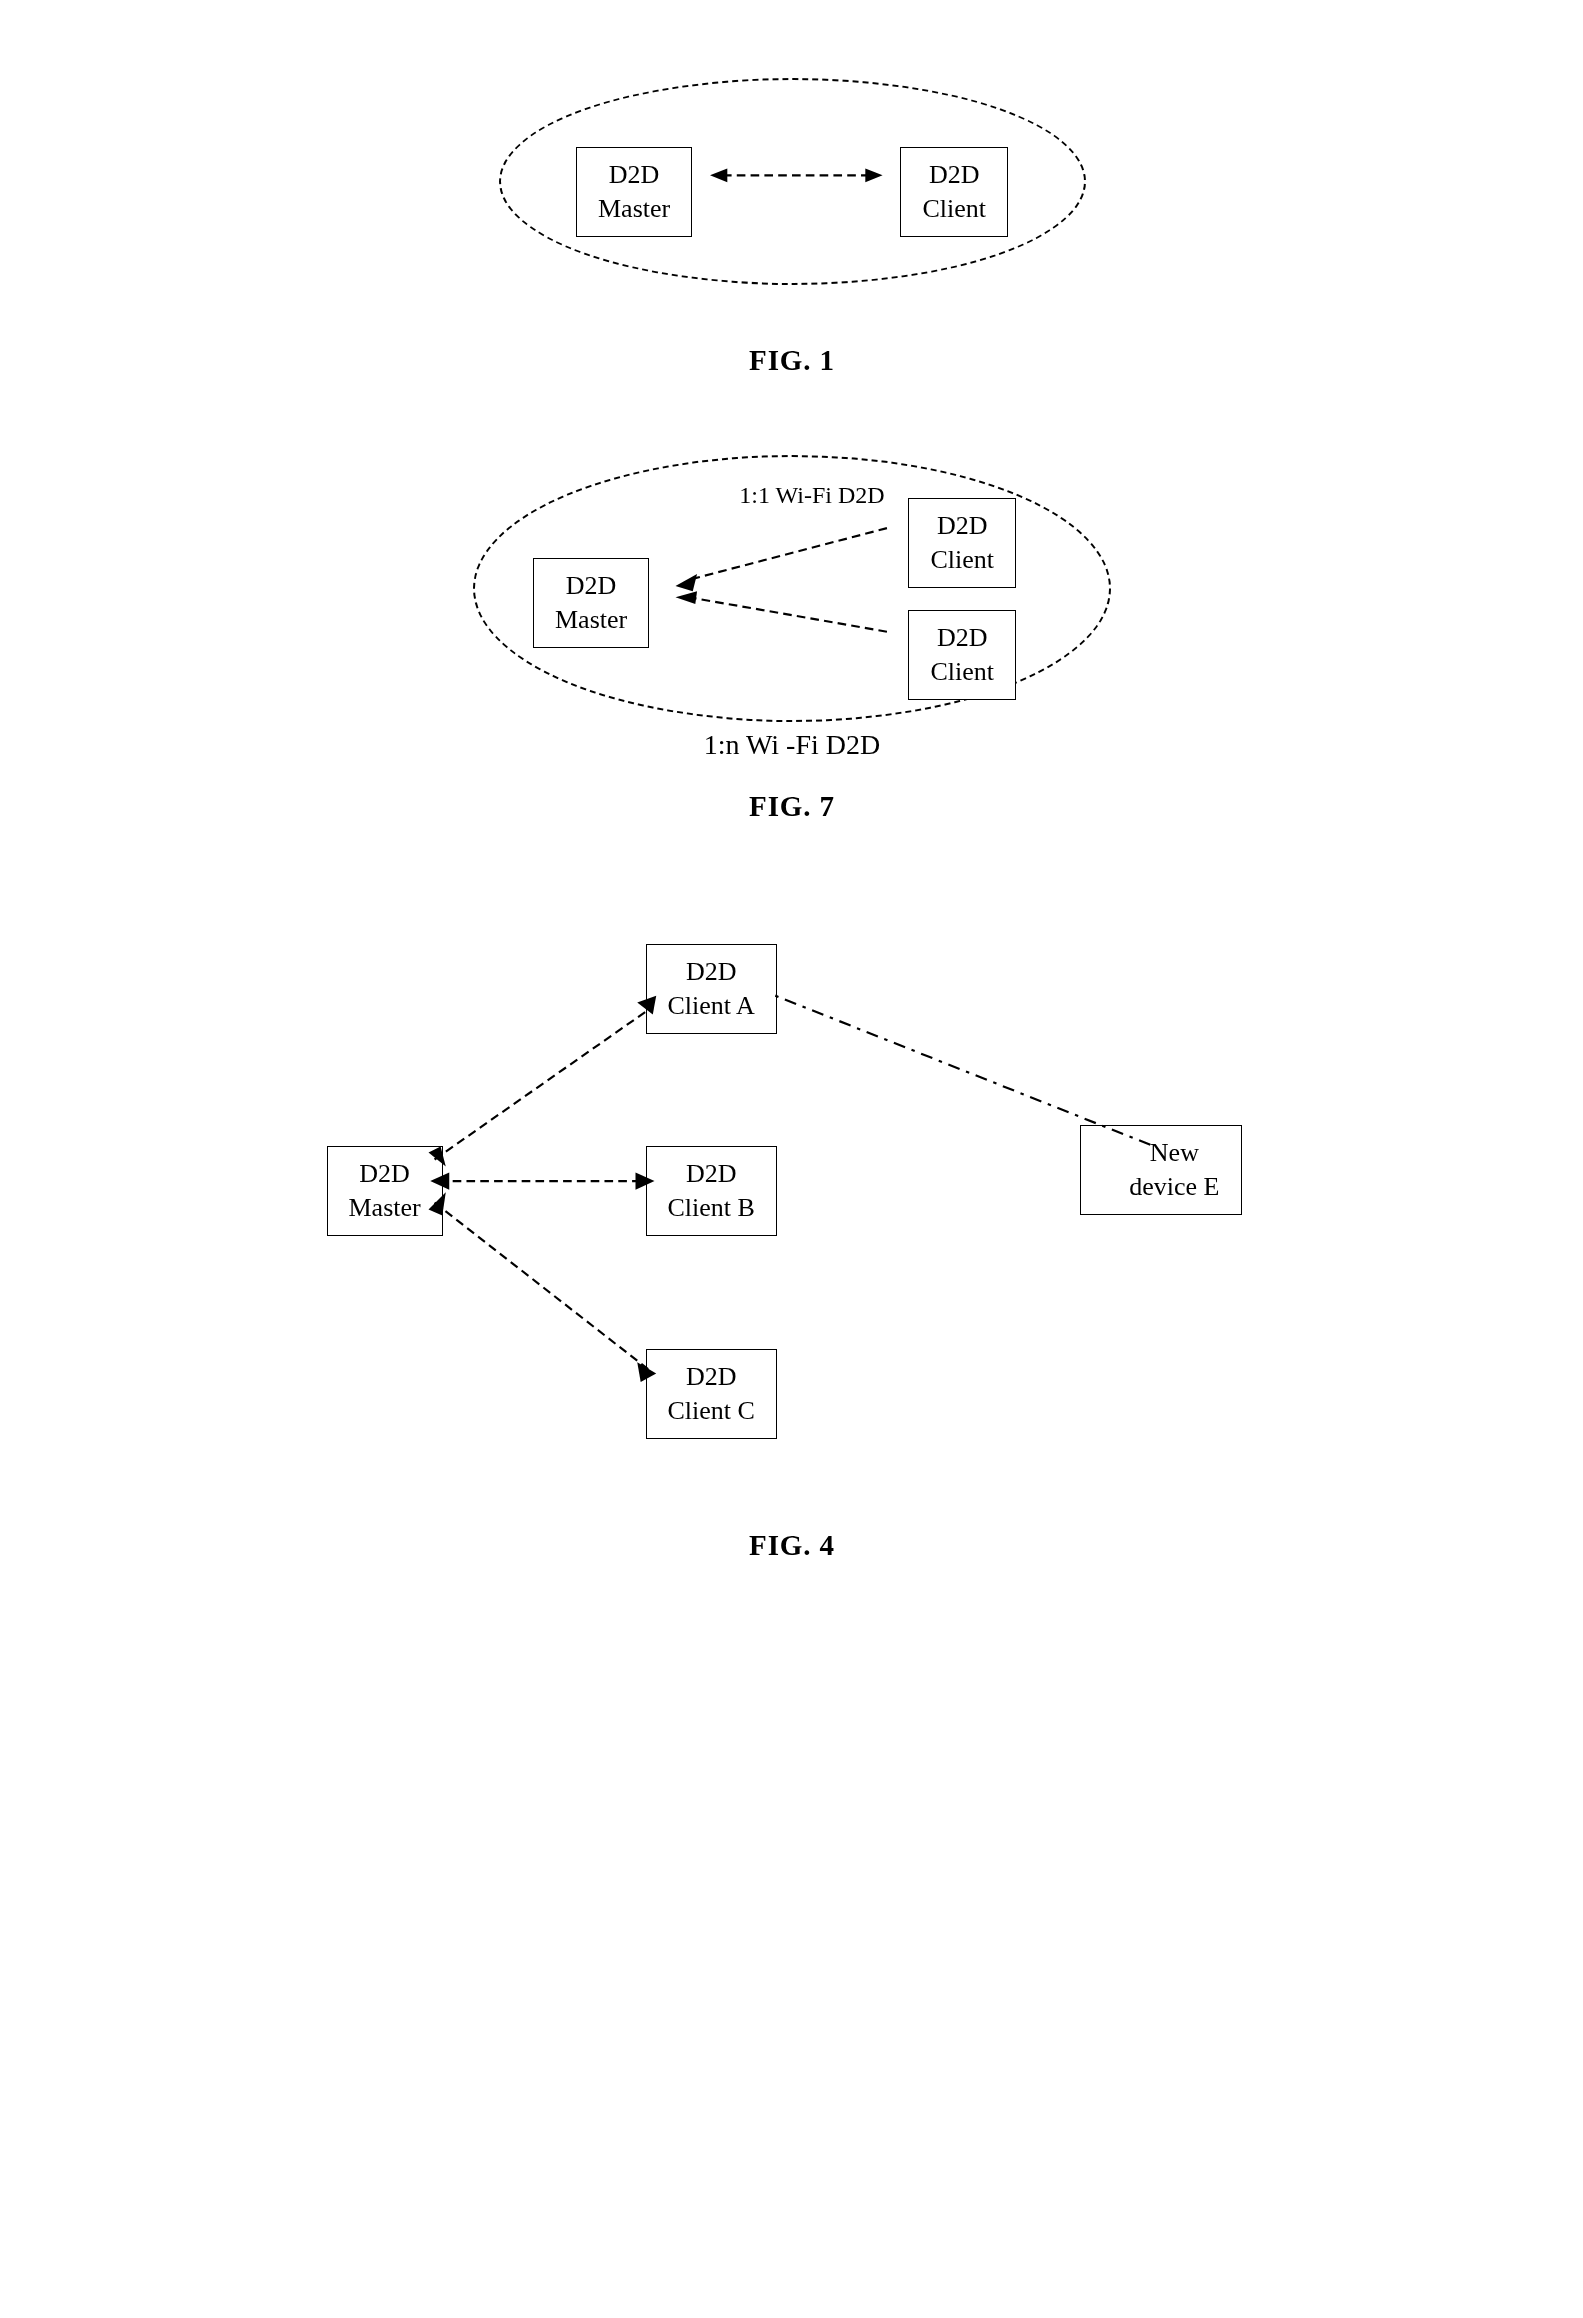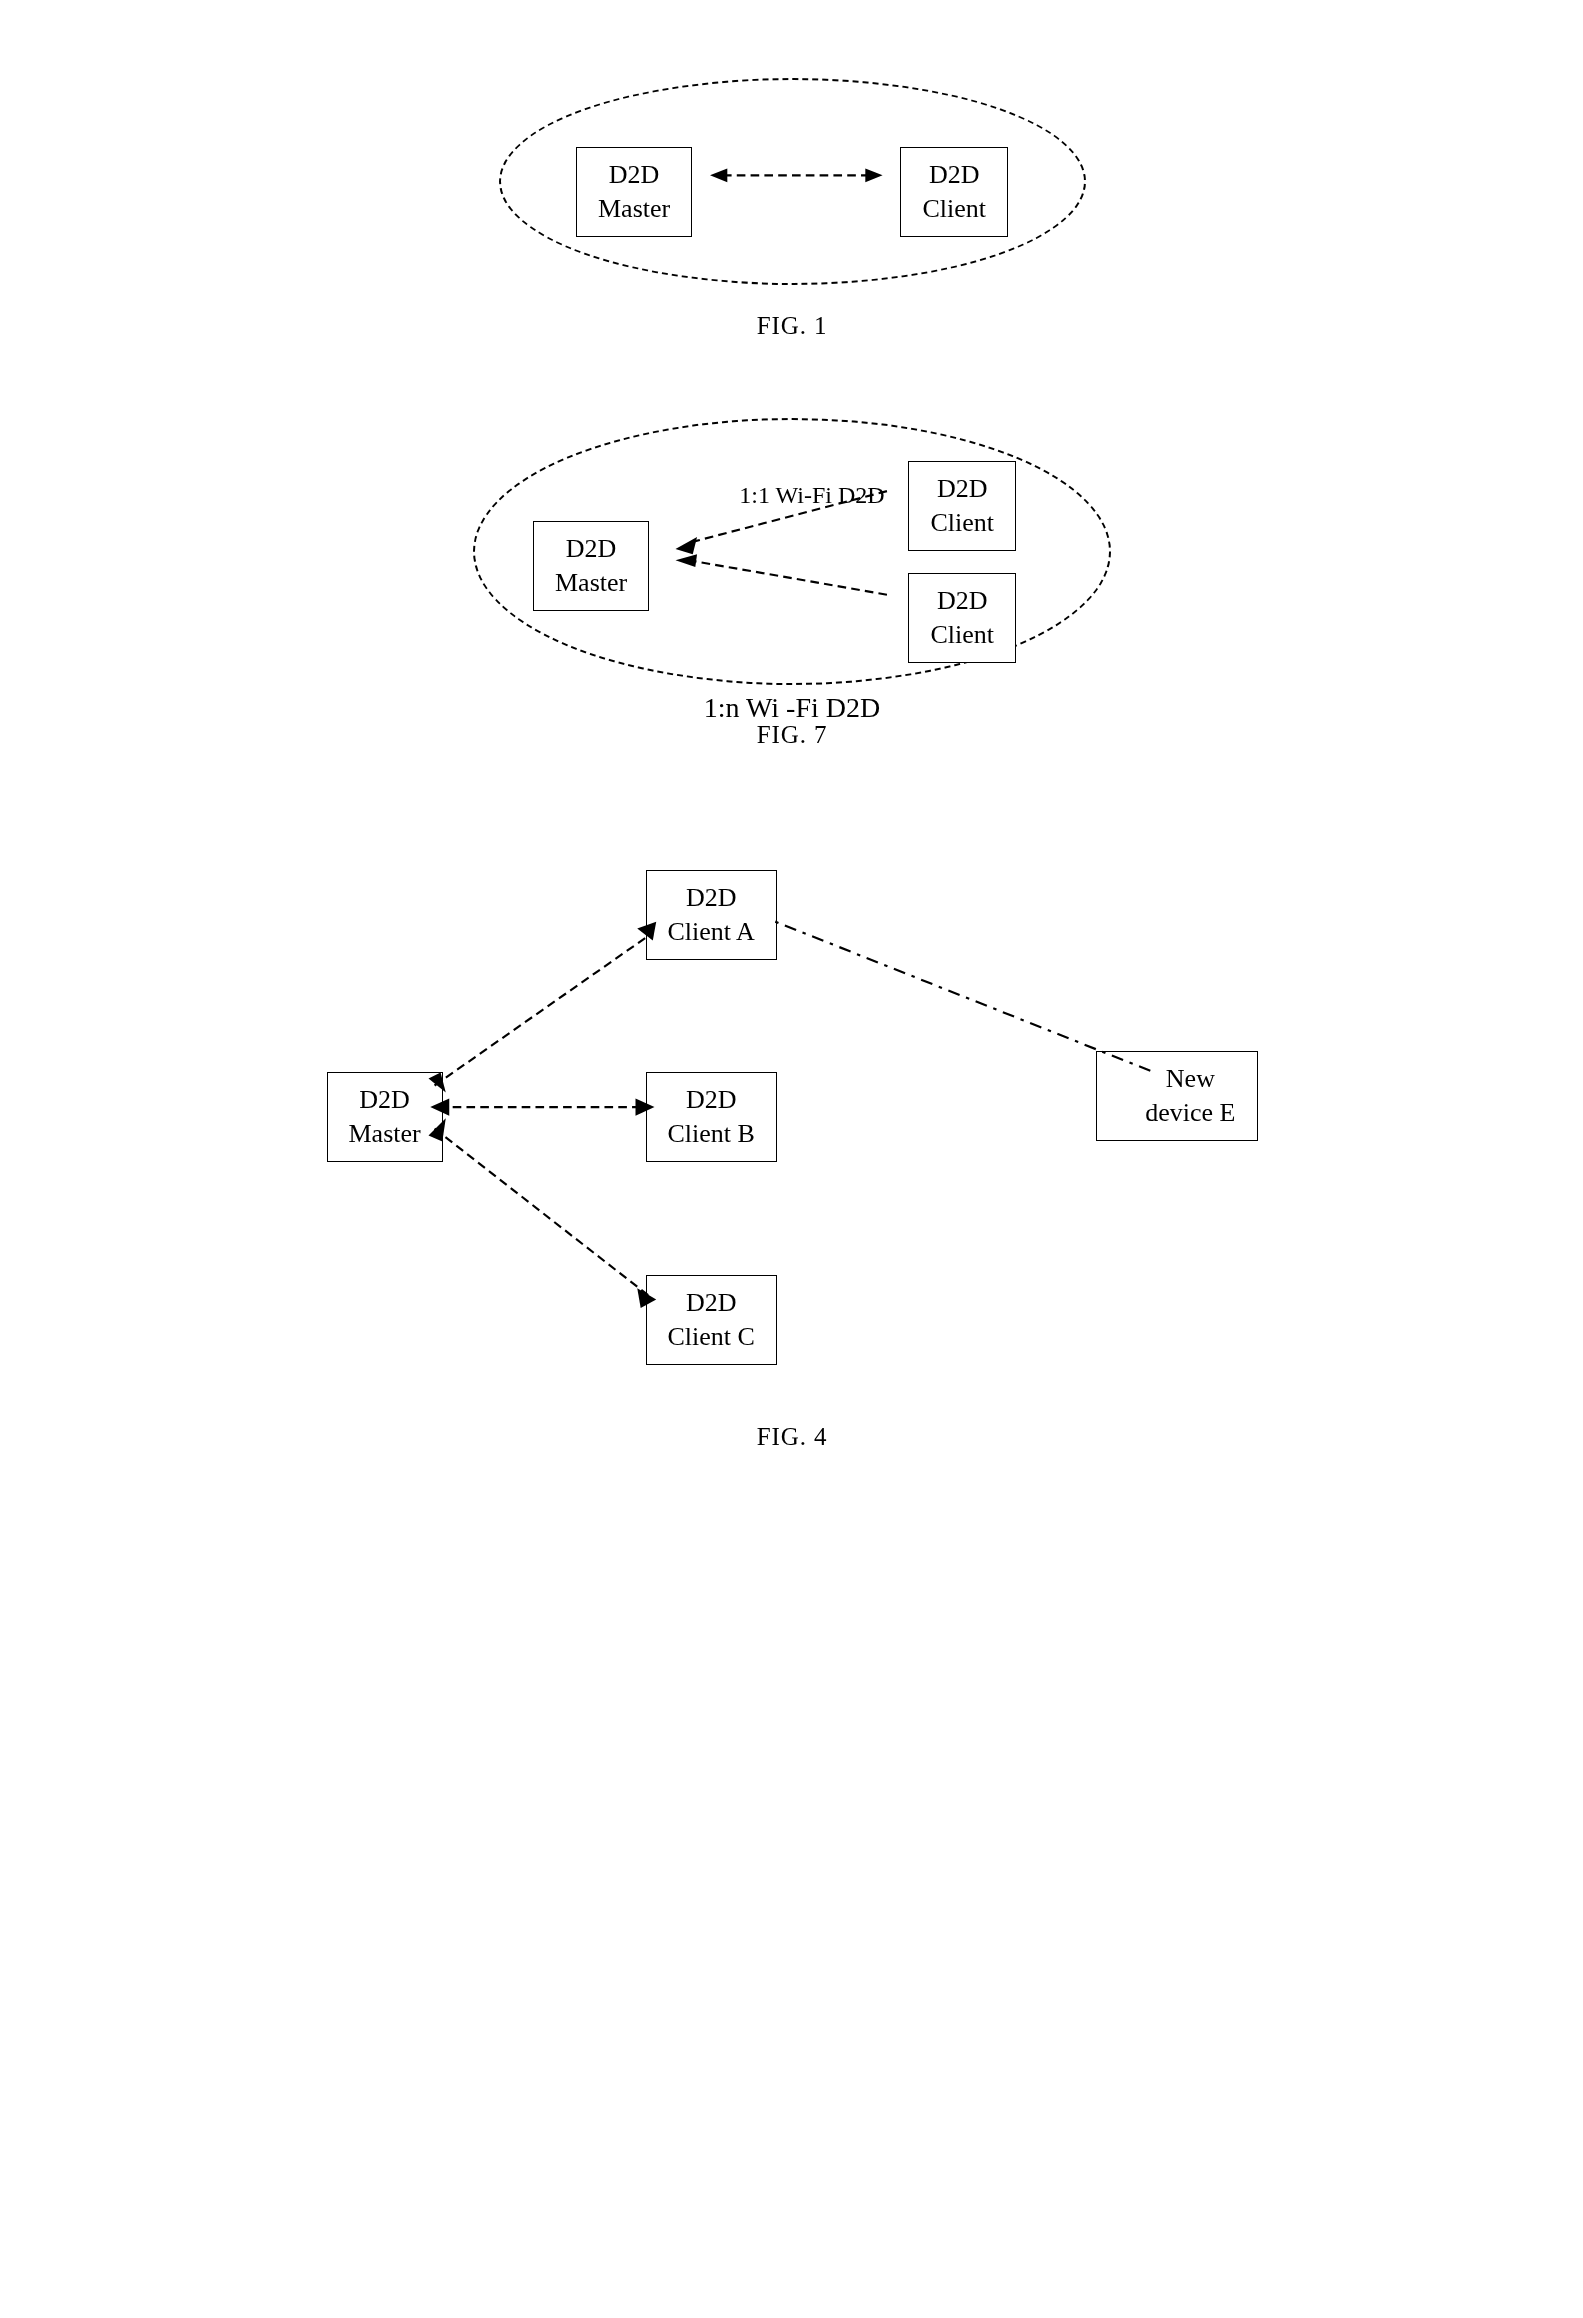--- a/index.html
+++ b/index.html
@@ -26,23 +26,23 @@
     
     .figure-block {
       display: flex;
       flex-direction: column;
       align-items: center;
       margin-bottom: 69px;
       width: 100%;
     }
 
     .fig-caption {
-      font-size: 25px;
-      font-weight: normal;
-      margin-top: 1px;
+      font-size: 29px;
+      font-weight: bold;
+      margin-top: 33px;
       letter-spacing: 0.9px;
     }
 
     
     .device-box {
       border: 1.7px solid #000;
       padding: 10.4px 21px;
       text-align: center;
       font-size: 26px;
       line-height: 1.3;
@@ -149,21 +149,21 @@
 
     .fig3-clientC {
       position: absolute;
       top: 457px;
       left: 371px;
     }
 
     .fig3-newdevE {
       position: absolute;
       top: 233px;
-      right: 52px;
+      right: 68px;
       padding-left: 48px;
     }
 
     
     .fig-svg {
       position: absolute;
       top: 0;
       left: 0;
       width: 100%;
       height: 100%;

